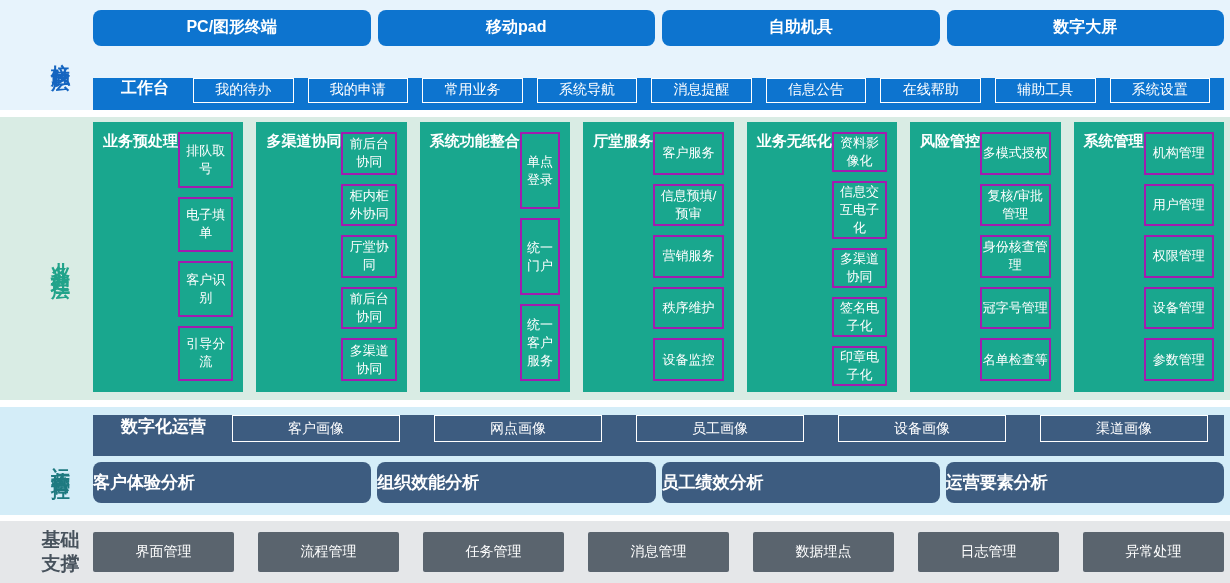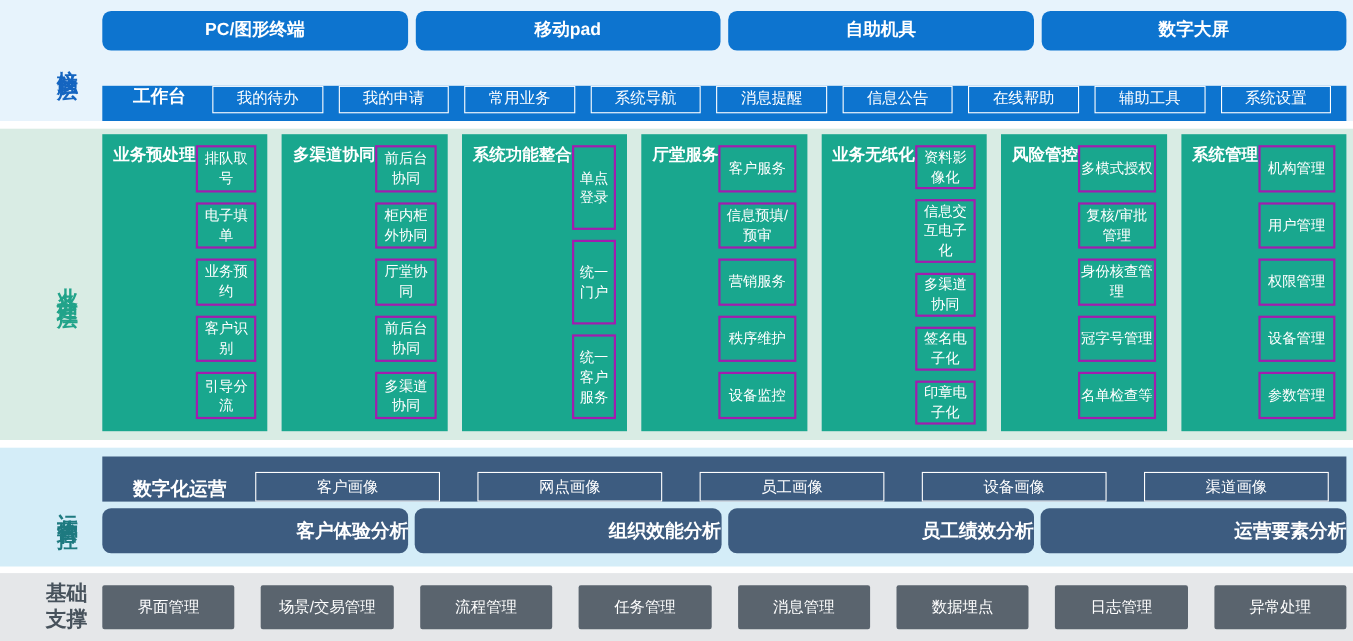--- a/index.html
+++ b/index.html
@@ -41,28 +41,28 @@
   .columns{flex:1;display:flex;gap:13px;padding:5px 6px 8px 0;}
   .col{flex:1;background:var(--green);display:flex;flex-direction:row;padding:7px 10px 11px;}
   .col-title{color:#fff;font-weight:bold;font-size:15px;text-align:center;height:26px;
              line-height:24px;white-space:nowrap;}
   .col-items{flex:1;display:flex;flex-direction:column;gap:9px;margin-top:3px;}
   .col-item{flex:1;border:2px solid #a21caf;color:#fff;font-size:13px;display:flex;
             align-items:center;justify-content:center;text-align:center;}
   .col-item span{white-space:pre-line;}
 
   .ops-content{flex:1;display:flex;flex-direction:column;padding:8px 6px 0 0;gap:6px;}
-  .digital-bar{height:41px;background:var(--slate);display:flex;align-items:flex-end;
+  .digital-bar{height:41px;background:var(--slate);display:flex;align-items:flex-start;
                padding:0 16px 0 28px;}
   .digital-label{color:#fff;font-weight:bold;font-size:17px;margin-right:26px;white-space:nowrap;}
   .digital-items{flex:1;display:flex;gap:34px;}
   .digital-items .outlined-btn{height:27px;}
   .analysis-row{display:flex;gap:6px;height:41px;}
   .analysis-box{flex:1;background:var(--slate);border-radius:8px;color:#fff;font-weight:bold;
-                font-size:17px;display:flex;align-items:center;justify-content:flex-end;}
+                font-size:17px;display:flex;align-items:center;justify-content:flex-start;}
 
   .foundation-row{flex:1;display:flex;gap:24px;padding:11px 6px 11px 0;}
   .foundation-box{flex:1;background:var(--gray);border-radius:2px;color:#fff;font-size:14px;
                   display:flex;align-items:center;justify-content:center;white-space:nowrap;}
 </style>
 </head>
 <body>
 
 <div class="page">
 
@@ -140,23 +140,20 @@
           <div class="col-items">
 
               <div class="col-item">
                 <span>排队取号</span>
               </div>
 
               <div class="col-item">
                 <span>电子填单</span>
               </div>
 
-              <div class="col-item">
-                <span>业务预约</span>
-              </div>
 
               <div class="col-item">
                 <span>客户识别</span>
               </div>
 
               <div class="col-item">
                 <span>引导分流</span>
               </div>
             </div>
         </div>
@@ -367,23 +364,20 @@
   <section class="band band-foundation">
     <div class="band-label lbl-dark">
       <span class="label-wrap">基础支撑</span>
     </div>
     <div class="foundation-row">
 
         <div class="foundation-box">
           <span>界面管理</span>
         </div>
 
-        <div class="foundation-box">
-          <span>场景/交易管理</span>
-        </div>
 
         <div class="foundation-box">
           <span>流程管理</span>
         </div>
 
         <div class="foundation-box">
           <span>任务管理</span>
         </div>
 
         <div class="foundation-box">

